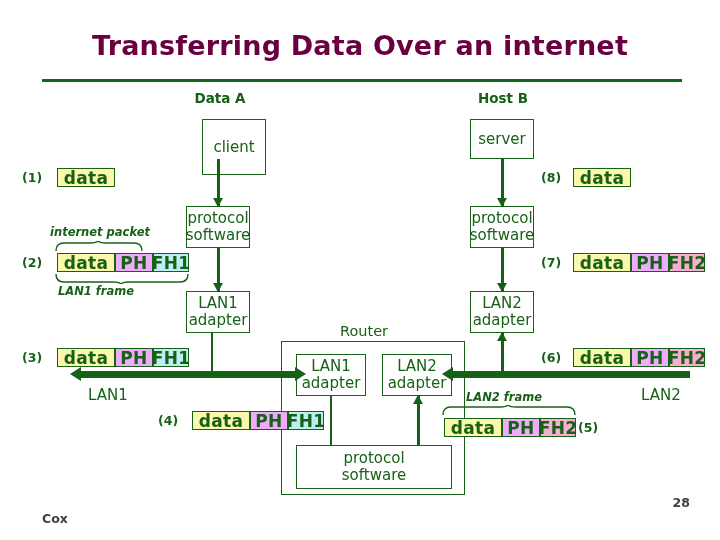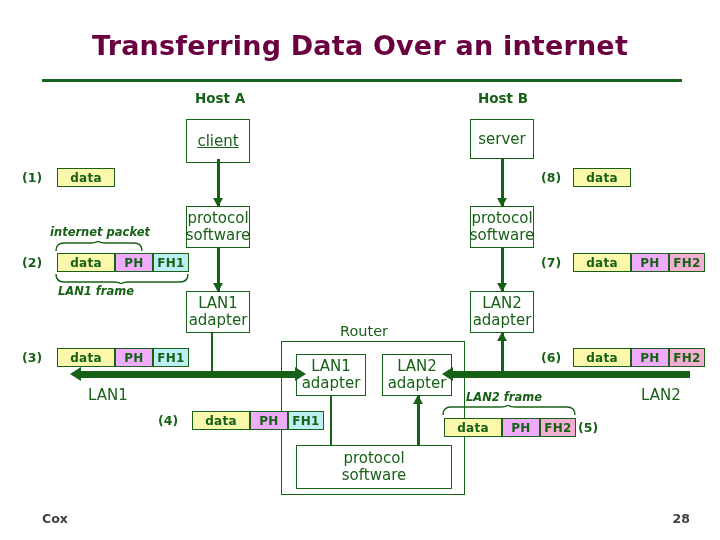--- a/index.html
+++ b/index.html
@@ -71,21 +71,21 @@
   }
 
   
   .vline{background:#176117;width:2px;}
 
   
   .pdu{display:flex;align-items:stretch;height:19px;}
   .cell{
     border:1.5px solid #176117;
     box-sizing:border-box;
-    font-size:12px;
+    font-size:17px;
     font-weight:bold;
     color:#176117;
     display:flex;align-items:center;justify-content:center;
     white-space:nowrap;
     letter-spacing:0.3px;
   }
   .cell + .cell{border-left-width:1.5px;}
   .c-data{background:#fbf8ac;}
   .c-ph{background:#f0abfc;}
   .c-fh1{background:#bdeef3;}
@@ -145,24 +145,24 @@
   }
 </style>
 </head>
 <body>
 
 <div id="stage">
 
   <div class="abs" id="title">Transferring Data Over an internet</div>
   <div class="abs" id="title-rule"></div>
 
-  <div class="abs hostlabel" style="left:160px;top:90px;width:120px;">Host A</div>
+  <div class="abs hostlabel" style="left:160px;top:90px;width:120px;">Data A</div>
   <div class="abs hostlabel" style="left:443px;top:90px;width:120px;">Host B</div>
 
-  <div class="abs node" style="left:186px;top:119px;width:64px;height:44px;text-decoration:underline;">
+  <div class="abs node" style="left:202px;top:119px;width:64px;height:56px;">
     <span>client</span>
   </div>
 
   <div class="abs varrow" style="left:211px;top:159px;height:47px;">
     <div class="shaft"></div>
       <div class="head-down"></div>
   </div>
 
   <div class="abs node" style="left:186px;top:206px;width:64px;height:42px;">
     <span>protocol</span>
@@ -313,15 +313,15 @@
     <div class="cell c-ph" style="width:38px;">PH</div>
     <div class="cell c-fh2" style="width:36px;">FH2</div>
   </div>
 
   <div class="abs step" style="left:541px;top:170px;">(8)</div>
   <div class="abs pdu" style="left:573px;top:168px;">
     <div class="cell c-data" style="width:58px;">data</div>
   </div>
 
   <div class="abs foot" style="left:42px;top:511px;">Cox</div>
-  <div class="abs foot" style="left:0;top:511px;width:690px;text-align:right;">28</div>
+  <div class="abs foot" style="left:0;top:495px;width:690px;text-align:right;">28</div>
 
 </div>
 
 </body></html>

